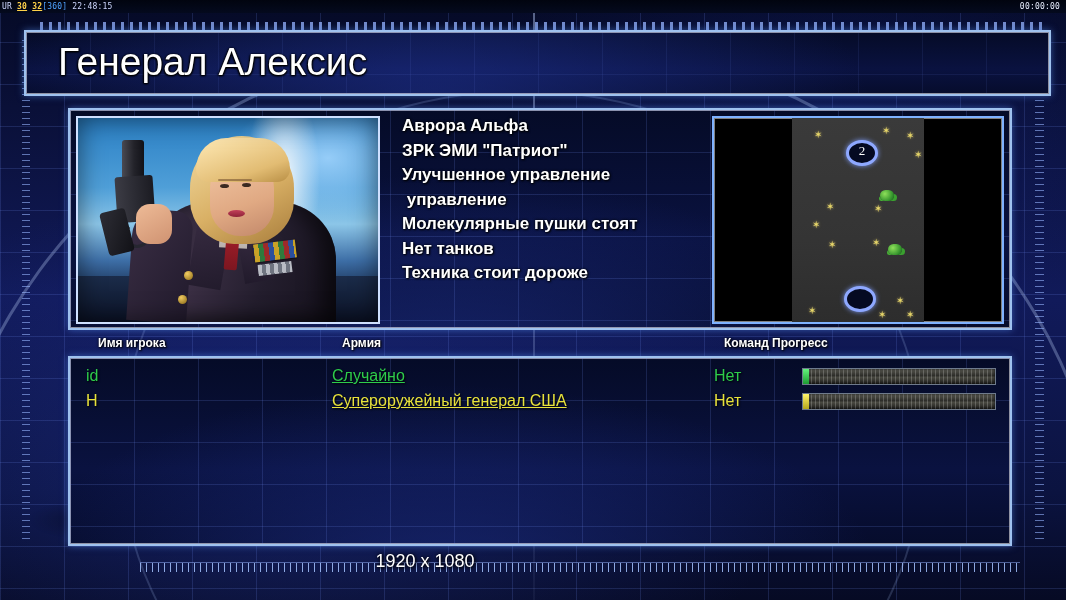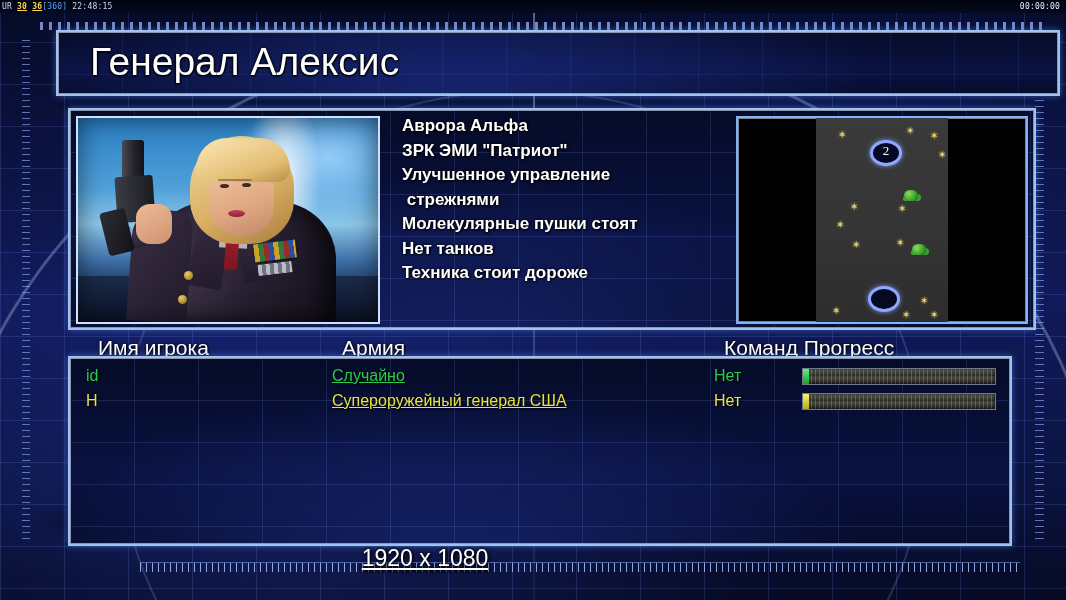--- a/index.html
+++ b/index.html
@@ -86,30 +86,30 @@
   .panel{
     position:absolute;
     border:2px solid #9fc2ef;
     box-shadow:0 0 0 1px rgba(255,255,255,.55) inset, 0 0 7px rgba(90,150,255,.5);
     background:
       radial-gradient(ellipse 620px 280px at 40% 120%, rgba(35,55,160,.55), rgba(0,0,0,0) 70%),
       linear-gradient(180deg,#050b27,#0a1240 60%,#060c2c);
   }
 
   
-  #title-panel{left:56px;top:30px;width:1000px;height:62px;border-width:2px;}
+  #title-panel{left:24px;top:30px;width:1000px;height:62px;border-width:2px;padding-left:23px;}
   #title-panel .gridlines{opacity:.55;}
   #general-title{
     position:absolute;left:32px;top:50%;transform:translateY(-52%);
     font-size:39px;color:#ffffff;white-space:nowrap;
     text-shadow:0 0 2px #000, 1px 1px 2px #000, -1px 1px 2px #000;
   }
 
   
-  #info-panel{left:68px;top:108px;width:940px;height:218px;padding-left:24px;}
+  #info-panel{left:68px;top:108px;width:940px;height:218px;}
 
   #portrait-frame{
     position:absolute;left:6px;top:6px;width:300px;height:204px;
     border:2px solid #cfe0ff;box-shadow:0 0 0 1px #3b5ba8 inset;
     overflow:hidden;background:#0c1530;
   }
   
   .pt-sky{
     position:absolute;inset:0;
     background:
@@ -259,21 +259,21 @@
     position:absolute;width:26px;height:20px;border-radius:50%;
     border:3px solid #8ea8ff;background:#050a22;
     box-shadow:0 0 5px rgba(130,160,255,.9);
     color:#ffffff;font-size:13px;text-align:center;line-height:16px;
     font-family:"Liberation Serif", serif;
   }
 
   
   #list-headers{position:absolute;left:68px;top:336px;width:940px;height:22px;}
   #list-headers .h{
-    position:absolute;top:0;color:#ffffff;font-size:21px;font-weight:normal;
+    position:absolute;top:0;color:#ffffff;font-size:12px;font-weight:bold;
     text-shadow:1px 1px 2px #000,0 0 3px #000;white-space:nowrap;padding-left:12px;
   }
   #h-name{left:18px;} #h-army{left:262px;} #h-team{left:644px;border-radius:7px;}
 
   #list-panel{left:68px;top:356px;width:940px;height:186px;text-align:center;}
   .row{
     position:absolute;left:16px;width:908px;height:24px;
     font-size:16px;line-height:24px;white-space:nowrap;
   }
   .row .c-name{position:absolute;left:0;}
@@ -292,37 +292,36 @@
     position:absolute;left:0;top:0;height:100%;width:5px;
   }
   .row.green{color:#2ecc4b;text-shadow:1px 1px 2px #000;}
   .row.green .fill{background:linear-gradient(180deg,#63f27c,#1d9b32);}
   .row.yellow{color:#e8e23c;text-shadow:1px 1px 2px #000;}
   .row.yellow .fill{background:linear-gradient(180deg,#fff36a,#b6a81c);}
 
   
   #resolution{
     position:absolute;left:0;bottom:28px;width:850px;text-align:center;
-    color:#ffffff;font-size:23px;
+    color:#ffffff;font-size:18px;
     text-shadow:1px 1px 3px #000,0 0 4px #000;
-    text-decoration:underline;
   }
 </style>
 </head>
 <body>
 
 <div id="screen">
   <div class="gridlines"></div>
   <div class="continents"></div>
   <div class="arc a1"></div>
   <div class="arc a2"></div>
   <div class="vline"></div>
 
   <div class="topbar">
-    <span class="left"><span>UR</span>&nbsp;<b>30</b>&nbsp;<b>36</b><i>[360]</i>&nbsp;<span>22:48:15</span></span>
+    <span class="left"><span>UR</span>&nbsp;<b>30</b>&nbsp;<b>32</b><i>[360]</i>&nbsp;<span>22:48:15</span></span>
     <span class="right">00:00:00</span>
   </div>
 
   <div class="ruler top"></div>
   <div class="ruler leftv"></div>
   <div class="ruler rightv"></div>
   <div class="ruler bottom2"></div>
   <div class="ruler bottom"></div>
 
   <div class="panel" id="title-panel">
@@ -355,21 +354,21 @@
       <div class="pt-eyeR"></div>
       <div class="pt-lips"></div>
       <div class="pt-gun-barrel"></div>
       <div class="pt-gun-slide"></div>
       <div class="pt-gun-trig"></div>
       <div class="pt-gun-grip"></div>
       <div class="pt-hand"></div>
       <div class="pt-vignette"></div>
     </div>
 
-    <div id="desc-block"><div>Аврора Альфа</div><div>ЗРК ЭМИ "Патриот"</div><div>Улучшенное управление</div><div> стрежнями</div><div>Молекулярные пушки стоят</div><div>Нет танков</div><div>Техника стоит дороже</div></div>
+    <div id="desc-block"><div>Аврора Альфа</div><div>ЗРК ЭМИ "Патриот"</div><div>Улучшенное управление</div><div> управление</div><div>Молекулярные пушки стоят</div><div>Нет танков</div><div>Техника стоит дороже</div></div>
 
     <div id="minimap-frame">
       <div id="minimap-terrain">
           <div class="mm-star" style="left: 22px; top: 12px;">✶</div>
           <div class="mm-star" style="left: 90px; top: 8px;">✶</div>
           <div class="mm-star" style="left: 114px; top: 13px;">✶</div>
           <div class="mm-star" style="left: 122px; top: 32px;">✶</div>
           <div class="mm-star" style="left: 34px; top: 84px;">✶</div>
           <div class="mm-star" style="left: 82px; top: 86px;">✶</div>
           <div class="mm-star" style="left: 20px; top: 102px;">✶</div>

